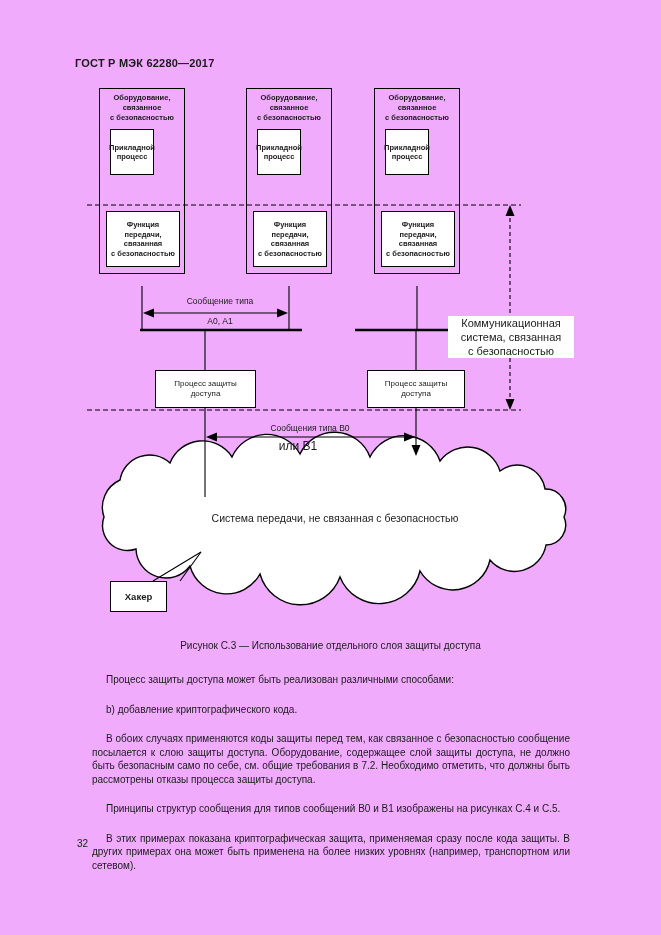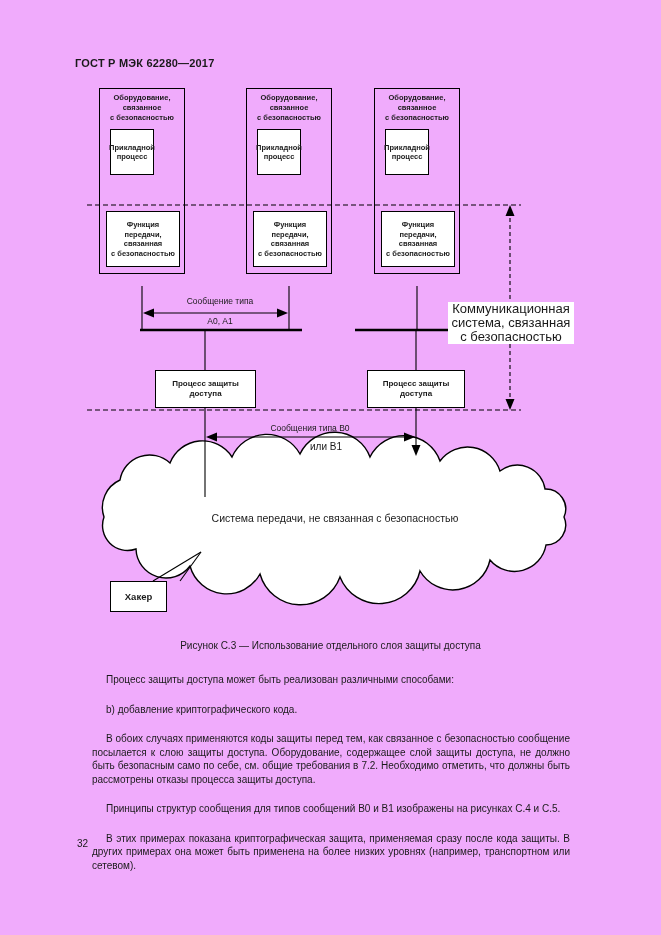--- a/index.html
+++ b/index.html
@@ -12,21 +12,21 @@
   .box { position:absolute; border:1px solid #000; }
   .equip { top:88px; width:86px; height:186px; background:transparent; }
   .equip-label { text-align:center; font-weight:bold; font-size:7.5px; line-height:10px; padding-top:4px; white-space:pre-line; }
   .inner { background:#fff; display:flex; align-items:center; justify-content:center;
            text-align:center; font-weight:bold; font-size:7.5px; line-height:9.5px; white-space:pre-line; }
   .app  { left:10px; top:40px;  width:44px; height:46px; }
   .func { left:6px;  top:122px; width:74px; height:56px; }
   .dlabel { position:absolute; font-weight:normal; text-align:center; white-space:pre-line; }
   .comm { background:#fff; }
   .access { background:#fff; display:flex; align-items:center; justify-content:center;
-            text-align:center; font-weight:bold; font-size:8px; line-height:10px; white-space:pre-line; }
+            text-align:center; font-weight:normal; font-size:8px; line-height:10px; white-space:pre-line; }
   .hacker { background:#fff; display:flex; align-items:center; justify-content:center;
             font-weight:bold; font-size:9.5px; }
   .caption { left:0; top:640px; width:661px; text-align:center; font-size:10px; }
   .body-text { left:76px; top:657px; width:510px; font-size:10px; line-height:13.5px; text-align:justify; }
   .body-text p { margin:16px; text-indent:14px; }
   .page-number { left:77px; top:838px; font-size:10px; }
 </style>
 </head>
 <body>
 
@@ -115,32 +115,32 @@
 процесс</div>
     <div class="box inner func">Функция
 передачи,
 связанная
 с безопасностью</div>
   </div>
 
   <div class="dlabel" style="left:150px;top:296px;width:140px;font-size:8.5px;line-height:11px">Сообщение типа</div>
   <div class="dlabel" style="left:150px;top:316px;width:140px;font-size:8.5px;line-height:11px">А0, А1</div>
 
-  <div class="dlabel comm" style="left:448px;top:302px;width:126px;font-size:13px;line-height:14px">Коммуникационная
+  <div class="dlabel comm" style="left:448px;top:316px;width:126px;font-size:11px;line-height:14px">Коммуникационная
 система, связанная
 с безопасностью</div>
 
 
   <div class="box access" style="left:155px;top:370px;width:101px;height:38px">Процесс защиты
 доступа</div>
   <div class="box access" style="left:367px;top:370px;width:98px;height:38px">Процесс защиты
 доступа</div>
 
   <div class="dlabel" style="left:240px;top:423px;width:140px;font-size:8.5px;line-height:11px">Сообщения типа В0</div>
-  <div class="dlabel" style="left:256px;top:441px;width:140px;font-size:10px;line-height:11px">или В1</div>
+  <div class="dlabel" style="left:228px;top:441px;width:140px;font-size:12px;line-height:11px">или В1</div>
 
   <div class="dlabel" style="left:145px;top:512px;width:380px;font-size:10.5px">Система передачи, не связанная с безопасностью</div>
 
   <div class="box hacker" style="left:110px;top:581px;width:57px;height:31px">Хакер</div>
 
   <div class="abs caption">Рисунок С.3 — Использование отдельного слоя защиты доступа</div>
 
   <div class="abs body-text">
     <p>Процесс защиты доступа может быть реализован различными способами:</p>
     <p>b) добавление криптографического кода.</p>

